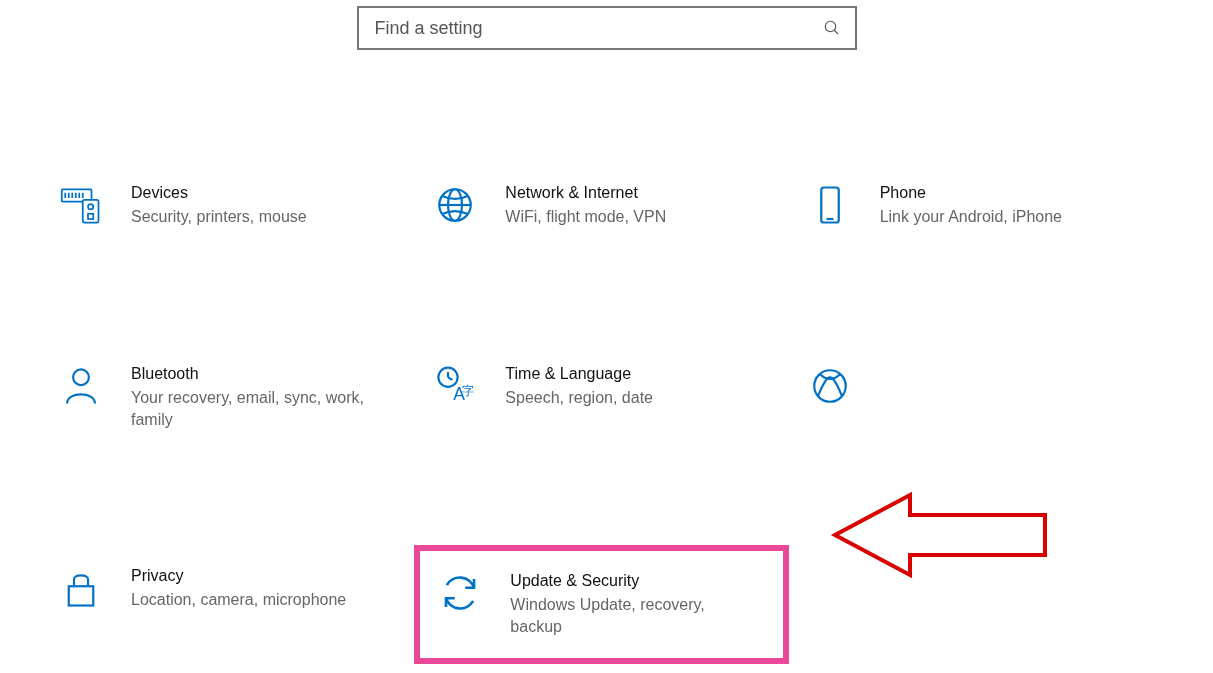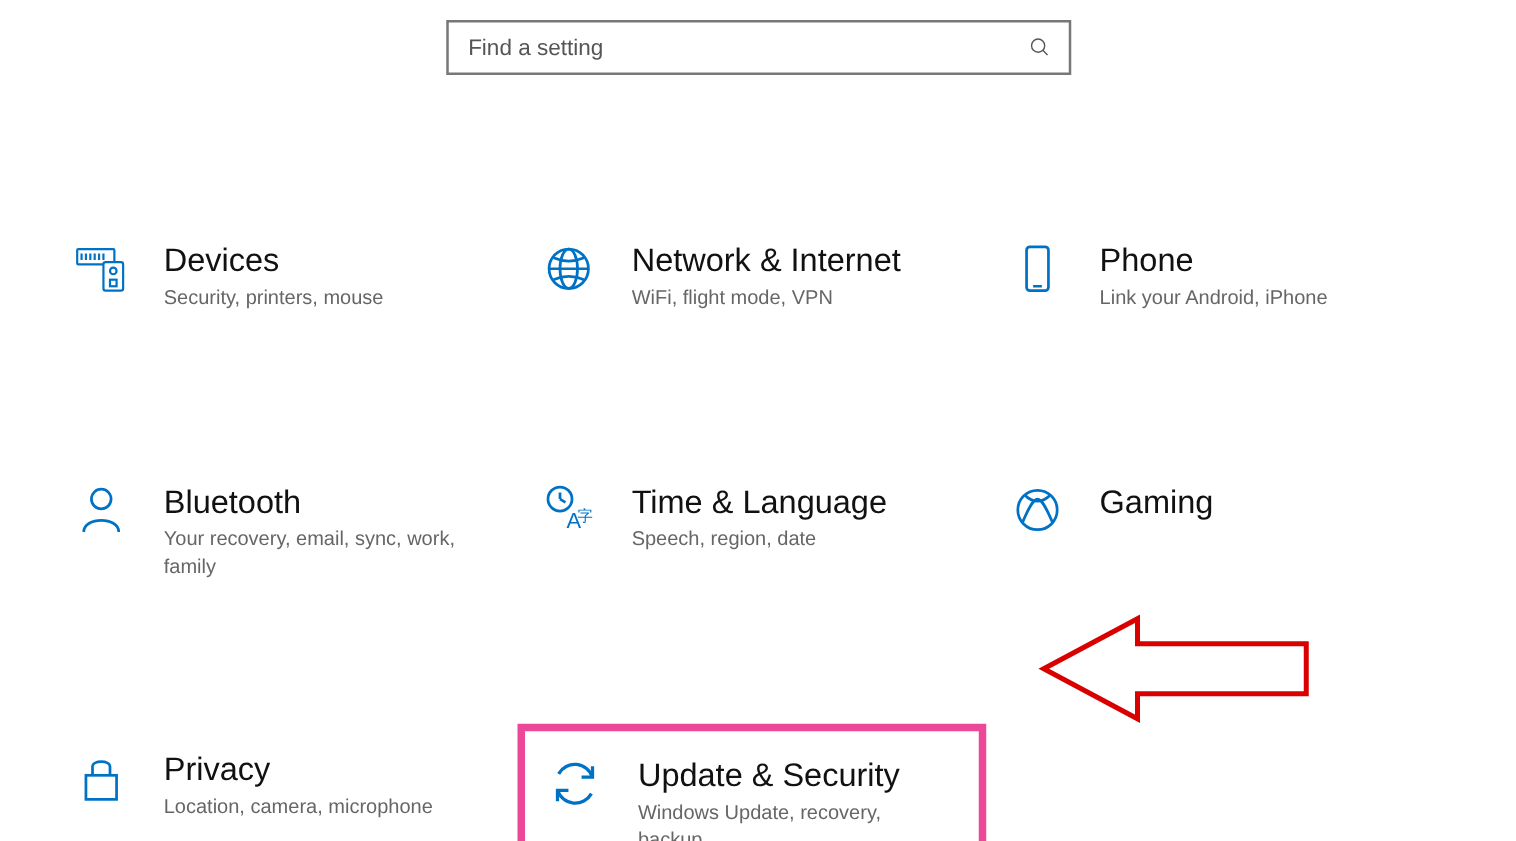--- a/index.html
+++ b/index.html
@@ -7,21 +7,21 @@
       font-family: "Segoe UI", -apple-system, sans-serif;
       background: #fff;
       width: 1213px;
       height: 673px;
       position: relative;
       overflow: hidden;
     }
     .search-wrap {
       display: flex;
       justify-content: center;
-      padding-top: 16px;
+      padding-top: 6px;
     }
     .search {
       width: 500px;
       height: 44px;
       border: 2px solid #777;
       display: flex;
       align-items: center;
       padding: 0 14px 0 16px;
       font-size: 18px;
       color: #555;
@@ -50,21 +50,21 @@
       margin-left: -10px;
     }
     .tile .icon {
       width: 44px; height: 44px;
       display: flex; align-items: center; justify-content: center;
       flex-shrink: 0;
     }
     .tile .icon svg { width: 42px; height: 42px; }
     .tile .texts { flex: 1; padding-right: 20px; }
     .tile .title {
-      font-size: 26px;
+      font-size: 16px;
       color: #111;
       font-weight: 400;
       line-height: 1.2;
       margin-bottom: 4px;
     }
     .tile .desc {
       font-size: 16px;
       color: #666;
       line-height: 1.35;
     }
@@ -173,21 +173,20 @@
 
   <div class="tile">
     <div class="icon">
       <svg viewBox="0 0 48 48" fill="none" stroke="#0072c6" stroke-width="2.5">
         <circle cx="24" cy="24" r="18"></circle>
         <path d="M12 10 C20 18 28 18 36 10"></path>
         <path d="M10 36 C16 22 20 14 24 14 C28 14 32 22 38 36"></path>
       </svg>
     </div>
     <div class="texts">
-      <div class="title">Gaming</div>
     </div>
   </div>
 
   <div class="tile">
     <div class="icon">
       <svg viewBox="0 0 48 48" fill="none" stroke="#0072c6" stroke-width="2.5">
         <rect x="10" y="22" width="28" height="22"></rect>
         <path d="M16 22 L16 14 C16 8 32 8 32 14 L32 22"></path>
       </svg>
     </div>

